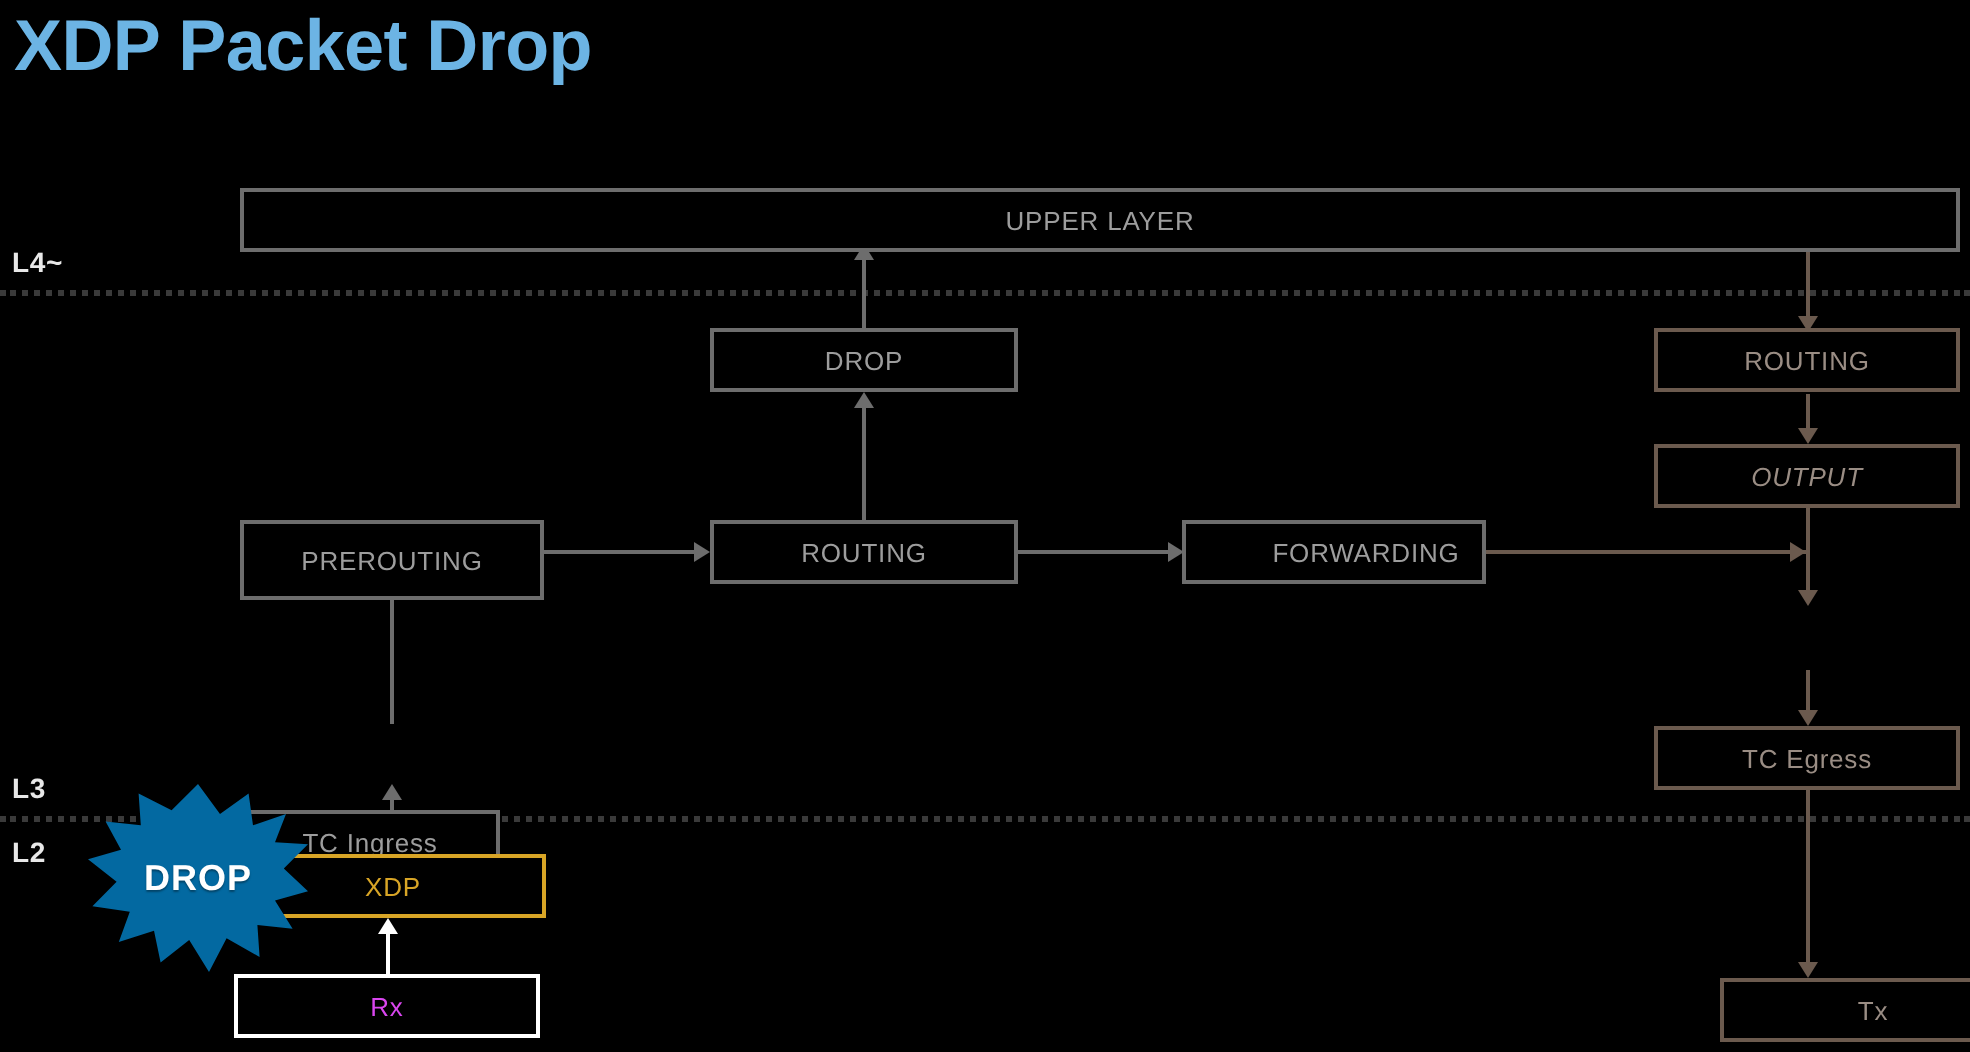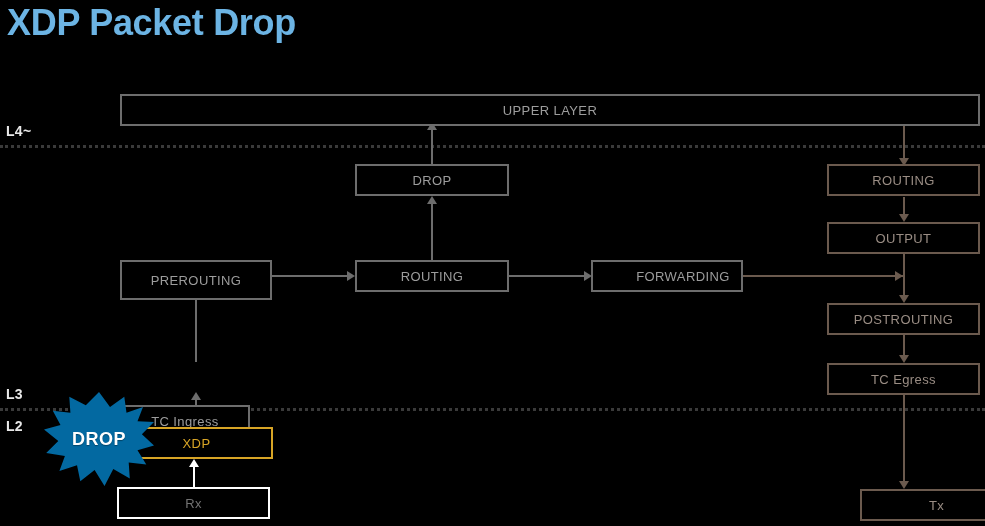--- a/index.html
+++ b/index.html
@@ -14,21 +14,21 @@
                letter-spacing:0.3px;text-align:right;}
 
   .dotline{position:absolute;left:0;height:0;border-top:3px dotted #3a3a3a;}
 
   .box{position:absolute;box-sizing:border-box;display:flex;align-items:center;
        justify-content:center;font-size:13px;letter-spacing:0.4px;
        background:#000;border-style:solid;border-width:2px;}
   .box.gray{border-color:#6d6d6d;color:#9d9d9d;}
   .box.brown{border-color:#6b5a4e;color:#9a8d84;}
   .box.gold{border-color:#d8a526;color:#d8a526;border-width:2px;}
-  .box.white{border-color:#ffffff;color:#737373;text-align:center;}
+  .box.white{border-color:#ffffff;color:#d946ef;text-align:center;}
 
   .conn{position:absolute;}
   .conn.v{width:0;border-left-width:2px;border-left-style:solid;}
   .conn.h{height:0;border-top-width:2px;border-top-style:solid;}
   .g{border-color:#6d6d6d;}
   .b{border-color:#6b5a4e;}
   .w{border-color:#ffffff;}
 
   .head{position:absolute;width:0;height:0;}
   .head.up-g{border-left:5px solid transparent;border-right:5px solid transparent;border-bottom:8px solid #6d6d6d;}
@@ -128,27 +128,24 @@
   </div>
 
   <div class="box white" style="left:117px;top:487px;width:153px;height:32px;">
     <span>Rx</span>
   </div>
 
   <div class="box brown" style="left:827px;top:164px;width:153px;height:32px;">
     <span>ROUTING</span>
   </div>
 
-  <div class="box brown" style="left:827px;top:222px;width:153px;height:32px;">
+  <div class="box brown" style="left:827px;top:222px;width:153px;height:32px;font-style:italic;">
     <span>OUTPUT</span>
   </div>
 
-  <div class="box brown" style="left:827px;top:303px;width:153px;height:32px;">
-    <span>POSTROUTING</span>
-  </div>
 
   <div class="box brown" style="left:827px;top:363px;width:153px;height:32px;">
     <span>TC Egress</span>
   </div>
 
   <div class="box brown" style="left:860px;top:489px;width:153px;height:32px;">
     <span>Tx</span>
   </div>
 
   <div class="burst" style="left:44px;top:392px;width:110px;height:94px;">

